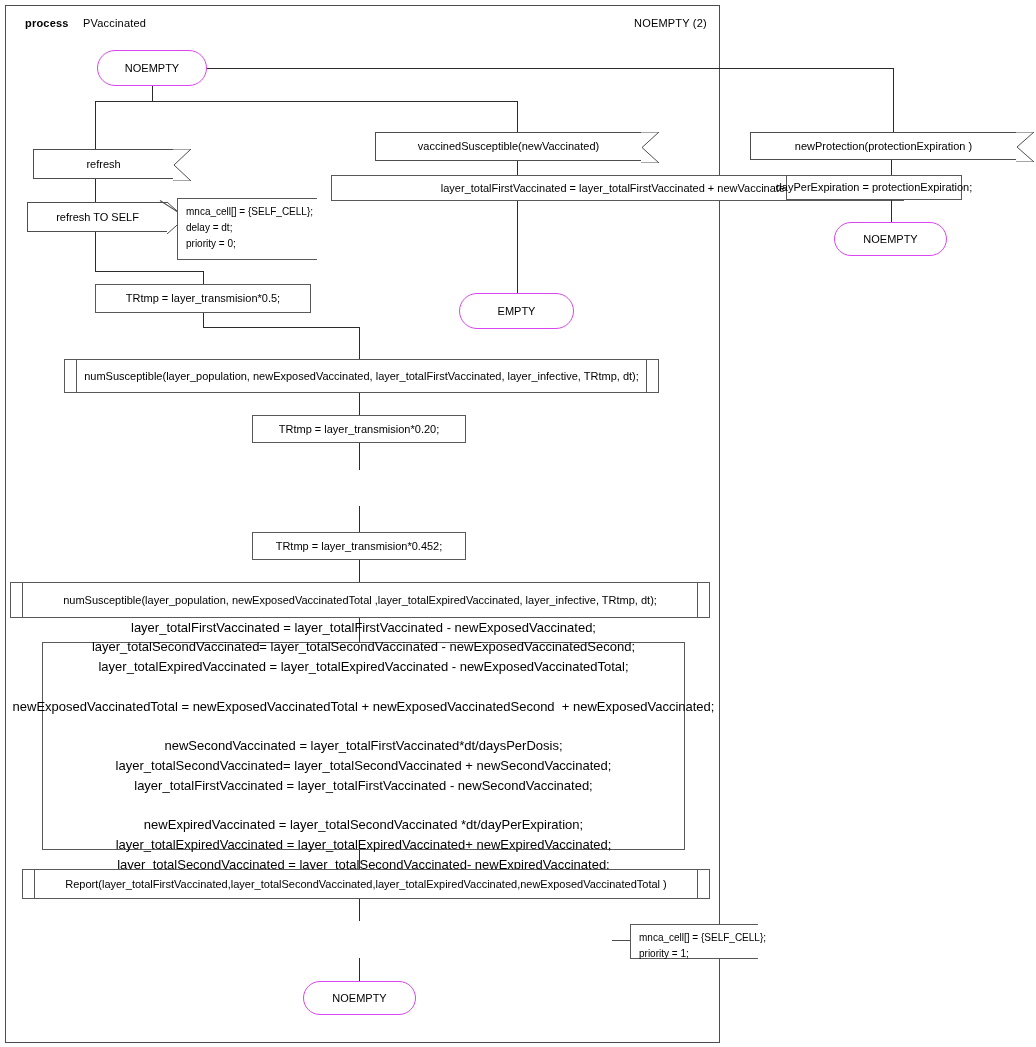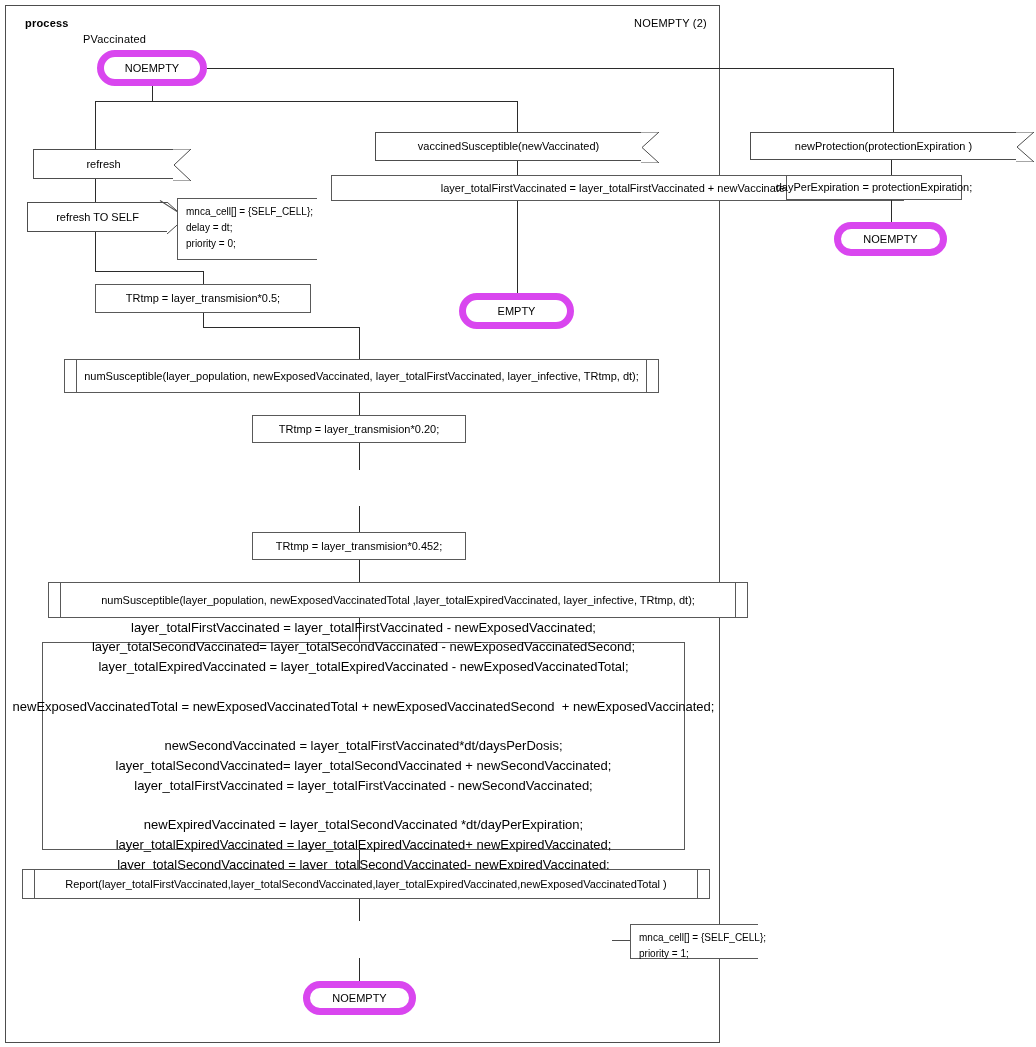--- a/index.html
+++ b/index.html
@@ -42,21 +42,21 @@
     justify-content: center;
     font-size: 11px;
     line-height: 1.32;
     text-align: center;
     white-space: nowrap;
     background: #ffffff;
   }
 
   
   .state {
-    border: 7px solid #d946ef;
+    border: 1px solid #d946ef;
     border-radius: 22px;
   }
 
   
   .task {
     border: 1px solid #595959;
   }
   .task.multiline {
     white-space: pre;
     line-height: 1.52;
@@ -127,21 +127,21 @@
   .lnv { width: 1px; }
 </style>
 </head>
 <body>
 
 <div id="canvas">
 
   <div class="frame" style="left:5px; top:5px; width:713px; height:1036px;"></div>
 
   <div class="hdr" style="left:25px; top:17px;">process</div>
-  <div class="hdr normal" style="left:83px; top:33px;">PVaccinated</div>
+  <div class="hdr normal" style="left:83px; top:17px;">PVaccinated</div>
   <div class="hdr normal" style="left:634px; top:17px;">NOEMPTY (2)</div>
 
   <div class="node state" style="left:97px; top:50px; width:110px; height:36px;">NOEMPTY</div>
 
   <div class="ln lnv" style="left:152px; top:86px; height:15px;"></div>
 
   <div class="ln lnh" style="left:95px; top:101px; width:423px;"></div>
   <div class="ln lnv" style="left:95px; top:101px; height:48px;"></div>
   <div class="ln lnv" style="left:517px; top:101px; height:31px;"></div>
 
@@ -226,21 +226,21 @@
 
   <div class="ln lnv" style="left:359px; top:443px; height:27px;"></div>
 
 
   <div class="ln lnv" style="left:359px; top:506px; height:26px;"></div>
 
   <div class="node task" style="left:252px; top:532px; width:214px; height:28px;">TRtmp = layer_transmision*0.452;</div>
 
   <div class="ln lnv" style="left:359px; top:560px; height:22px;"></div>
 
-  <div class="node proc" style="left:10px; top:582px; width:700px; height:36px;margin-left:38px;">numSusceptible(layer_population, newExposedVaccinatedTotal ,layer_totalExpiredVaccinated, layer_infective, TRtmp, dt);</div>
+  <div class="node proc" style="left:10px; top:582px; width:700px; height:36px;">numSusceptible(layer_population, newExposedVaccinatedTotal ,layer_totalExpiredVaccinated, layer_infective, TRtmp, dt);</div>
 
   <div class="ln lnv" style="left:359px; top:618px; height:24px;"></div>
 
   <div class="node task multiline" style="left:42px; top:642px; width:643px; height:208px;">layer_totalFirstVaccinated = layer_totalFirstVaccinated - newExposedVaccinated;
 layer_totalSecondVaccinated= layer_totalSecondVaccinated - newExposedVaccinatedSecond;
 layer_totalExpiredVaccinated = layer_totalExpiredVaccinated - newExposedVaccinatedTotal;
 
 newExposedVaccinatedTotal = newExposedVaccinatedTotal + newExposedVaccinatedSecond  + newExposedVaccinated;
 
 newSecondVaccinated = layer_totalFirstVaccinated*dt/daysPerDosis;

